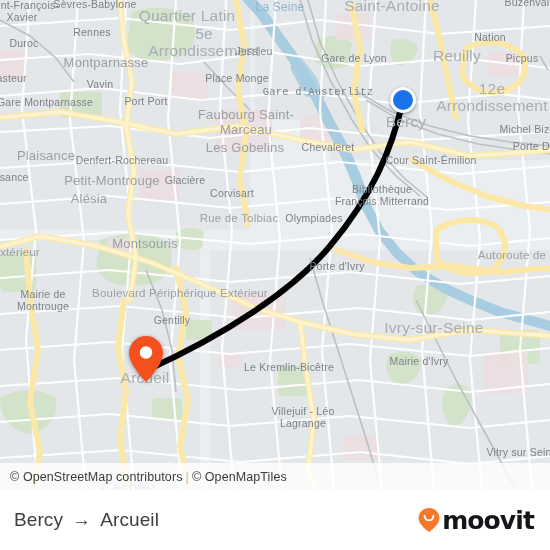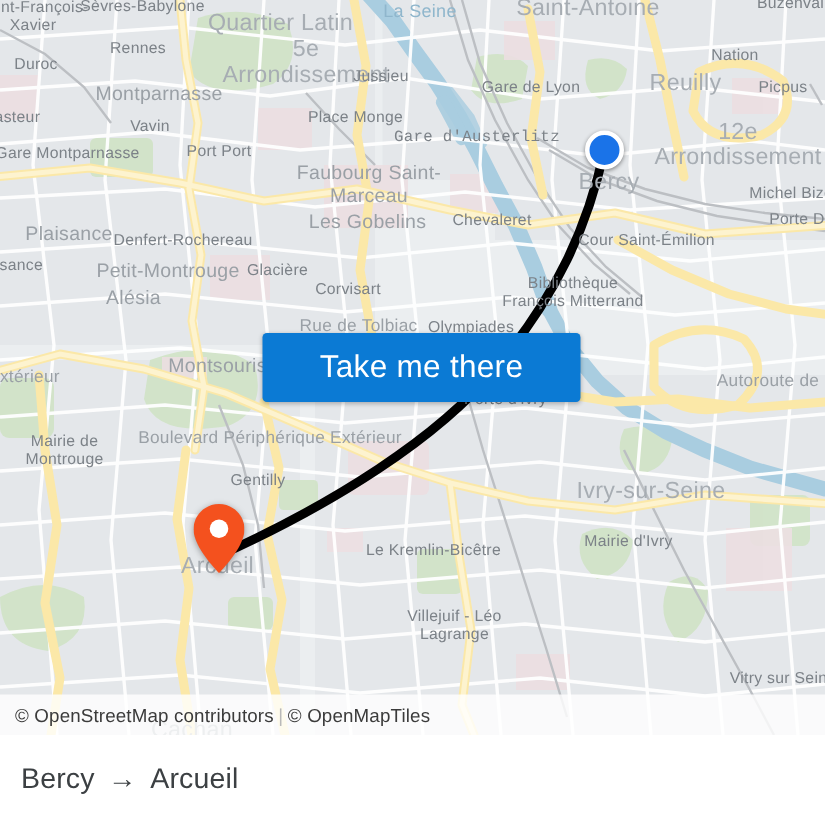--- a/index.html
+++ b/index.html
@@ -297,30 +297,36 @@
 
     <div id="origin-marker" style="left:403px; top:100px;"></div>
 
     <div id="dest-marker" style="left:146px; top:382px;">
       <svg viewBox="0 0 34 46" width="34" height="46">
         <path d="M17 0C7.6 0 0 7.6 0 17c0 12.2 17 29 17 29s17-16.8 17-29C34 7.6 26.4 0 17 0z" fill="#f4511e"></path>
         <circle cx="17" cy="16.5" r="6.2" fill="#ffffff"></circle>
       </svg>
     </div>
 
-    <button id="cta">Take me there</button>
 
     <div id="attribution">
       <span>© OpenStreetMap contributors</span>
       <span class="sep">|</span>
       <span>© OpenMapTiles</span>
     </div>
   </div>
 
   <div id="footer">
     <div id="trip">
       <span>Bercy</span>
       <span class="arrow">→</span>
       <span>Arcueil</span>
     </div>
+    <div id="brand">
+      <svg width="22" height="24" viewBox="0 0 22 24">
+        <path d="M11 0C5 0 0.6 4.4 0.6 10.2 0.6 17 11 24 11 24s10.4-7 10.4-13.8C21.4 4.4 17 0 11 0z" fill="#f4772a"></path>
+        <path d="M6.6 7.8c0 2.6 2 4.6 4.4 4.6s4.4-2 4.4-4.6" fill="none" stroke="#ffffff" stroke-width="1.9" stroke-linecap="round"></path>
+      </svg>
+      <span class="wordmark">moovit</span>
+    </div>
   </div>
 
 </div>
 
 </body></html>

